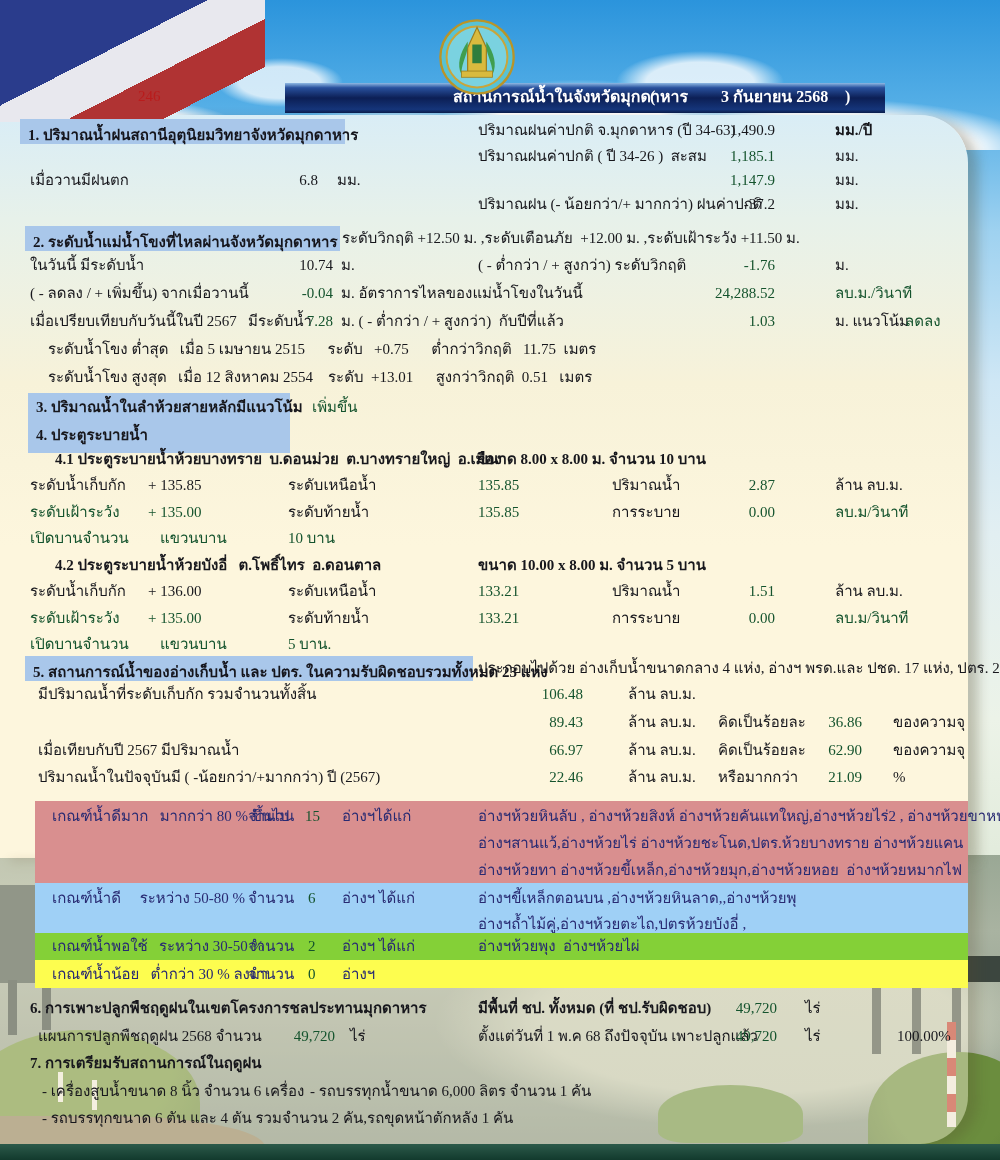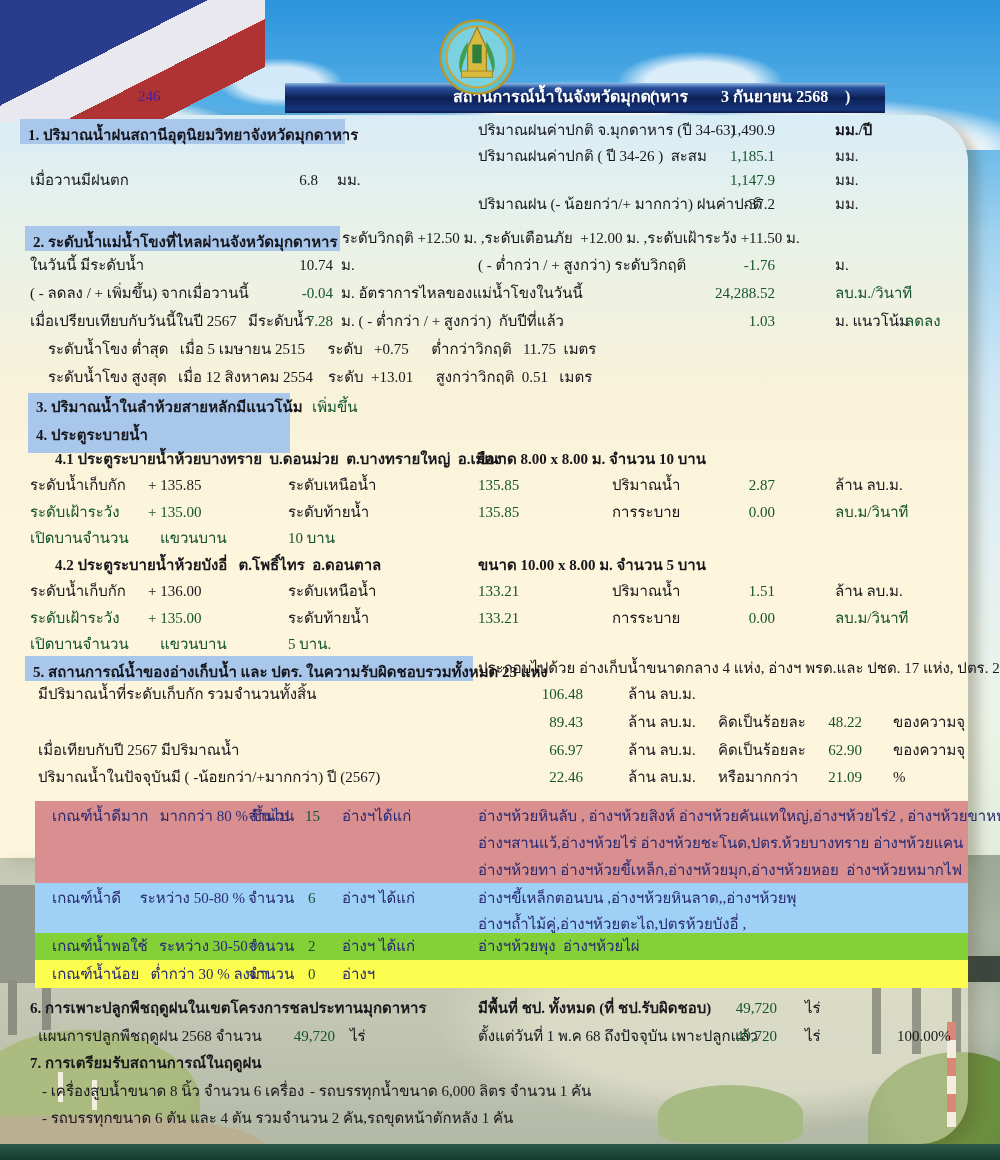--- a/index.html
+++ b/index.html
@@ -100,21 +100,21 @@
     <path d="M70 72 C70 55 60 45 62 30 C72 45 76 60 70 72 Z" fill="#3f9e4f"></path>
     <rect x="30" y="68" width="40" height="8" fill="#d9ba3e" stroke="#9a7c1e" stroke-width="1"></rect>
     <rect x="44" y="34" width="12" height="24" fill="#2f7d3d"></rect>
   </svg>
   <div class="bar">
     <span class="t" style="left:168px;top:5px">สถานการณ์น้ำในจังหวัดมุกดาหาร</span>
     <span class="t" style="left:365px;top:5px">(</span>
     <span class="t" style="left:436px;top:5px">3 กันยายน 2568</span>
     <span class="t" style="left:560px;top:5px">)</span>
   </div>
-  <span class="t" style="left:138px;top:88px;color:#4c1d95">246</span>
+  <span class="t" style="left:138px;top:88px;color:#b91c1c">246</span>
 
   <div class="hl" style="left:20px;top:119px;width:325px;height:25px">1. ปริมาณน้ำฝนสถานีอุตุนิยมวิทยาจังหวัดมุกดาหาร</div>
   <span class="t" style="left:478px;top:122px">ปริมาณฝนค่าปกติ จ.มุกดาหาร (ปี 34-63)</span>
   <span class="t r" style="left:690px;top:122px;width:85px">1,490.9</span>
   <span class="t b" style="left:835px;top:122px">มม./ปี</span>
   <span class="t" style="left:478px;top:148px">ปริมาณฝนค่าปกติ ( ปี 34-26 )  สะสม</span>
   <span class="t r bl" style="left:690px;top:148px;width:85px">1,185.1</span>
   <span class="t" style="left:835px;top:148px">มม.</span>
   <span class="t" style="left:30px;top:172px">เมื่อวานมีฝนตก</span>
   <span class="t r" style="left:278px;top:172px;width:40px">6.8</span>
@@ -193,21 +193,21 @@
   <span class="t bl" style="left:288px;top:636px">5 บาน.</span>
 
   <div class="hl" style="left:25px;top:656px;width:448px;height:25px">5. สถานการณ์น้ำของอ่างเก็บน้ำ และ ปตร. ในความรับผิดชอบรวมทั้งหมด 23 แห่ง</div>
   <span class="t" style="left:478px;top:660px">ประกอบไปด้วย อ่างเก็บน้ำขนาดกลาง 4 แห่ง, อ่างฯ พรด.และ ปชด. 17 แห่ง, ปตร. 2 แห่ง</span>
   <span class="t" style="left:38px;top:686px">มีปริมาณน้ำที่ระดับเก็บกัก รวมจำนวนทั้งสิ้น</span>
   <span class="t r bl" style="left:505px;top:686px;width:78px">106.48</span>
   <span class="t" style="left:628px;top:686px">ล้าน ลบ.ม.</span>
   <span class="t r bl" style="left:505px;top:714px;width:78px">89.43</span>
   <span class="t" style="left:628px;top:714px">ล้าน ลบ.ม.</span>
   <span class="t" style="left:718px;top:714px">คิดเป็นร้อยละ</span>
-  <span class="t r bl" style="left:798px;top:714px;width:64px">48.22</span>
+  <span class="t r bl" style="left:798px;top:714px;width:64px">36.86</span>
   <span class="t" style="left:893px;top:714px">ของความจุ</span>
   <span class="t" style="left:38px;top:742px">เมื่อเทียบกับปี 2567 มีปริมาณน้ำ</span>
   <span class="t r bl" style="left:505px;top:742px;width:78px">66.97</span>
   <span class="t" style="left:628px;top:742px">ล้าน ลบ.ม.</span>
   <span class="t" style="left:718px;top:742px">คิดเป็นร้อยละ</span>
   <span class="t r bl" style="left:798px;top:742px;width:64px">62.90</span>
   <span class="t" style="left:893px;top:742px">ของความจุ</span>
   <span class="t" style="left:38px;top:769px">ปริมาณน้ำในปัจจุบันมี ( -น้อยกว่า/+มากกว่า) ปี (2567)</span>
   <span class="t r bl" style="left:505px;top:769px;width:78px">22.46</span>
   <span class="t" style="left:628px;top:769px">ล้าน ลบ.ม.</span>

